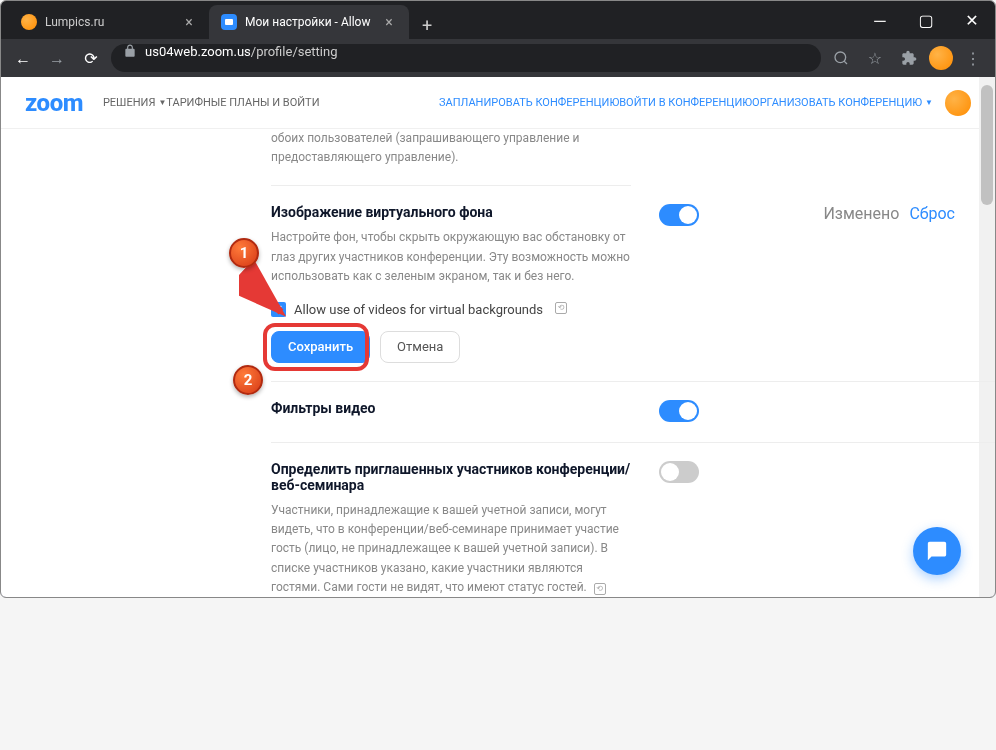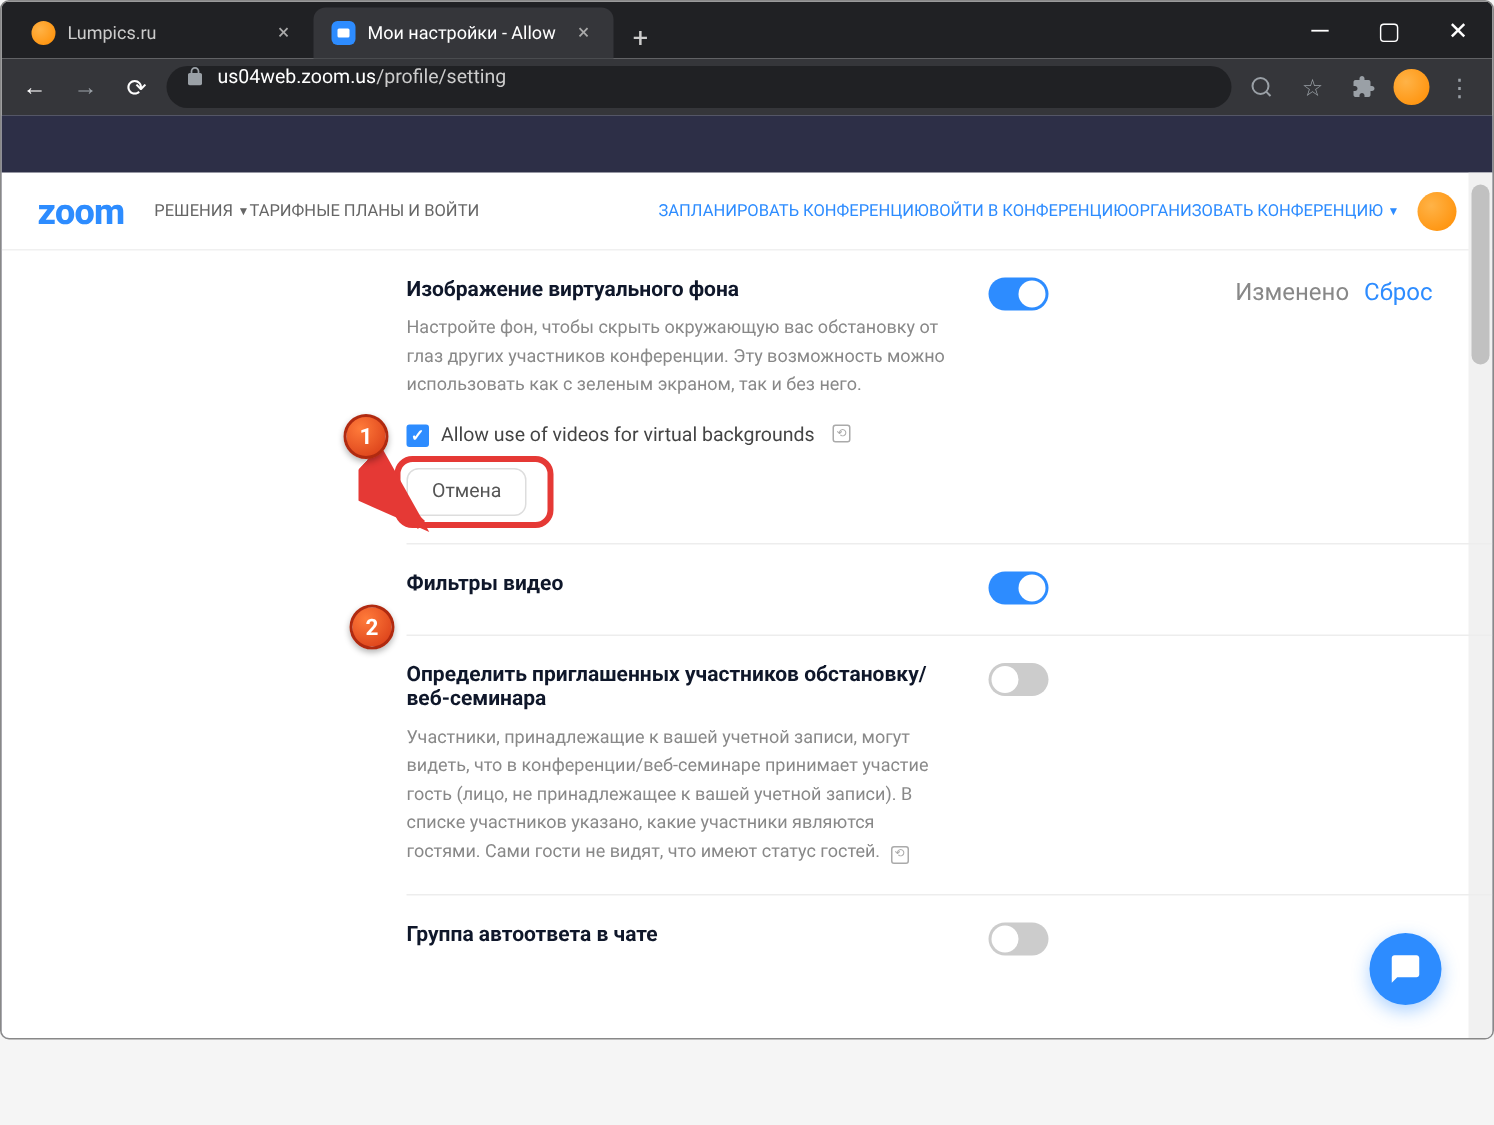--- a/index.html
+++ b/index.html
@@ -1,38 +1,38 @@
 <!DOCTYPE html>
 <html><head>
 <meta charset="utf-8">
 <style>
 *{margin:0;padding:0;box-sizing:border-box;font-family:-apple-system,BlinkMacSystemFont,"Segoe UI",Roboto,sans-serif}
 body{background:#f5f5f5;width:996px;height:750px;overflow:hidden;position:relative}
-.window{width:996px;height:693px;background:#fff;border:1px solid #888;border-radius:6px;overflow:hidden;display:flex;flex-direction:column}
+.window{width:996px;height:598px;background:#fff;border:1px solid #888;border-radius:6px;overflow:hidden;display:flex;flex-direction:column}
 .titlebar{height:38px;background:#202124;display:flex;align-items:center;color:#fff}
 .tabs{display:flex;height:38px;align-items:flex-end;padding-left:8px;flex:1}
 .tab{height:34px;display:flex;align-items:center;padding:0 12px;font-size:12px;color:#ccc;position:relative;border-radius:8px 8px 0 0;min-width:200px;max-width:220px}
 .tab.active{background:#35363a;color:#fff}
 .tab .favicon{width:16px;height:16px;border-radius:50%;margin-right:8px;flex-shrink:0}
 .tab .fav-orange{background:radial-gradient(circle at 35% 35%,#ffb347,#ff8c00)}
 .tab .fav-zoom{background:#2d8cff;border-radius:4px;display:flex;align-items:center;justify-content:center}
 .tab .fav-zoom::before{content:"";width:8px;height:6px;background:#fff;border-radius:1px}
 .tab .close{margin-left:auto;width:16px;height:16px;display:flex;align-items:center;justify-content:center;color:#aaa;font-size:14px;cursor:pointer}
 .newtab{width:28px;height:28px;display:flex;align-items:center;justify-content:center;color:#ccc;font-size:18px;cursor:pointer;margin-left:4px}
 .winctrl{display:flex;margin-left:auto}
 .winctrl div{width:46px;height:38px;display:flex;align-items:center;justify-content:center;color:#fff;cursor:pointer}
 .addrbar{height:38px;background:#35363a;display:flex;align-items:center;padding:0 8px;gap:6px}
 .navbtn{width:28px;height:28px;display:flex;align-items:center;justify-content:center;color:#9aa0a6;cursor:pointer;border-radius:50%}
 .navbtn.enabled{color:#fff}
 .url{flex:1;height:28px;background:#202124;border-radius:14px;display:flex;align-items:flex-start;padding:0 12px;color:#ccc;font-size:13px}
 .url .lock{width:14px;height:14px;margin-right:8px;color:#9aa0a6}
 .url .domain{color:#fff}
 .iconbtn{width:28px;height:28px;display:flex;align-items:center;justify-content:center;color:#9aa0a6;cursor:pointer}
 .avatar{width:24px;height:24px;border-radius:50%;background:radial-gradient(circle at 35% 35%,#ffb347,#ff8c00);cursor:pointer}
-.content{flex:1;background:#2d2f47;display:flex;flex-direction:column;overflow:hidden;position:relative}
+.content{flex:1;background:#2d2f47;display:flex;flex-direction:row;overflow:hidden;position:relative}
 .darkstrip{height:38px;background:#2d2f47}
 .page{flex:1;background:#fff;overflow-y:auto;position:relative}
 .zoomhdr{height:52px;display:flex;align-items:center;padding:0 24px;border-bottom:1px solid #f0f0f0}
 .zoomlogo{font-size:24px;font-weight:800;color:#2d8cff;letter-spacing:-0.5px;margin-right:20px}
 .navlinks{display:flex;font-size:11px;color:#666;align-items:flex-start}
 .navlinks a{cursor:pointer;display:flex;align-items:center;gap:3px}
 .navlinks a.blue{color:#2d8cff}
 .chev{font-size:8px}
 .spacer{flex:1}
 .avatar2{width:26px;height:26px;border-radius:50%;background:radial-gradient(circle at 35% 35%,#ffb347,#ff8c00);margin-left:12px;cursor:pointer}
@@ -138,32 +138,36 @@
           <a class="blue">ВОЙТИ В КОНФЕРЕНЦИЮ</a>
           <a class="blue">
               <span>ОРГАНИЗОВАТЬ КОНФЕРЕНЦИЮ</span> 
               <span class="chev">▼</span>
             </a>
         </div>
         <div class="avatar2"></div>
       </div>
 
       <div class="settings">
+        <div class="firstdesc">обоих пользователей (запрашивающего управление и предоставляющего управление).</div>
 
         <div class="section">
           <div class="txt">
             <h3>Изображение виртуального фона</h3>
             <p>Настройте фон, чтобы скрыть окружающую вас обстановку от глаз других участников конференции. Эту возможность можно использовать как с зеленым экраном, так и без него.</p>
             <div class="checkbox-row">
               <div class="chk"></div>
               <span>Allow use of videos for virtual backgrounds</span>
               <span class="reseticon">⟲</span>
             </div>
             <div class="btnrow">
               <div class="highlight-save" style="left:-8px;top:-8px;width:106px;height:48px"></div>
+              <div class="btn primary">
+                  <span>Сохранить</span>
+                </div>
               <div class="btn">
                   <span>Отмена</span>
                 </div>
             </div>
           </div>
           <div class="toggle on"></div>
           <div class="meta">
             <span>Изменено</span>
             <a>Сброс</a>
           </div>
@@ -171,21 +175,21 @@
 
         <div class="section">
           <div class="txt">
             <h3>Фильтры видео</h3>
           </div>
           <div class="toggle on"></div>
         </div>
 
         <div class="section">
           <div class="txt">
-            <h3>Определить приглашенных участников обстановку/веб-семинара</h3>
+            <h3>Определить приглашенных участников конференции/веб-семинара</h3>
             <p><span>Участники, принадлежащие к вашей учетной записи, могут видеть, что в конференции/веб-семинаре принимает участие гость (лицо, не принадлежащее к вашей учетной записи). В списке участников указано, какие участники являются гостями. Сами гости не видят, что имеют статус гостей.</span> <span class="reseticon">⟲</span></p>
           </div>
           <div class="toggle"></div>
         </div>
 
         <div class="section truncated">
           <div class="txt">
             <h3>Группа автоответа в чате</h3>
           </div>
           <div class="toggle"></div>

